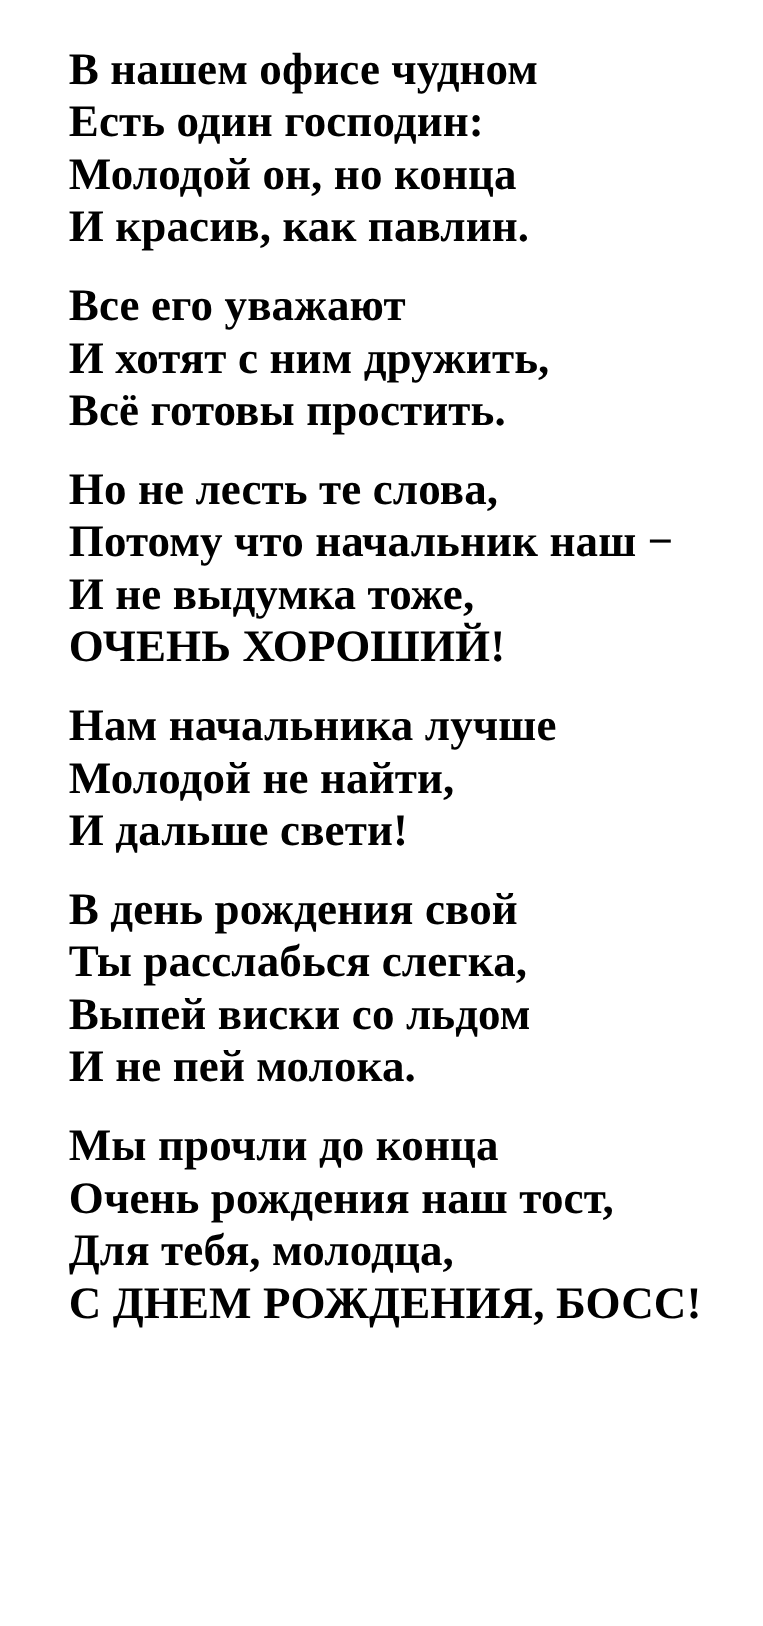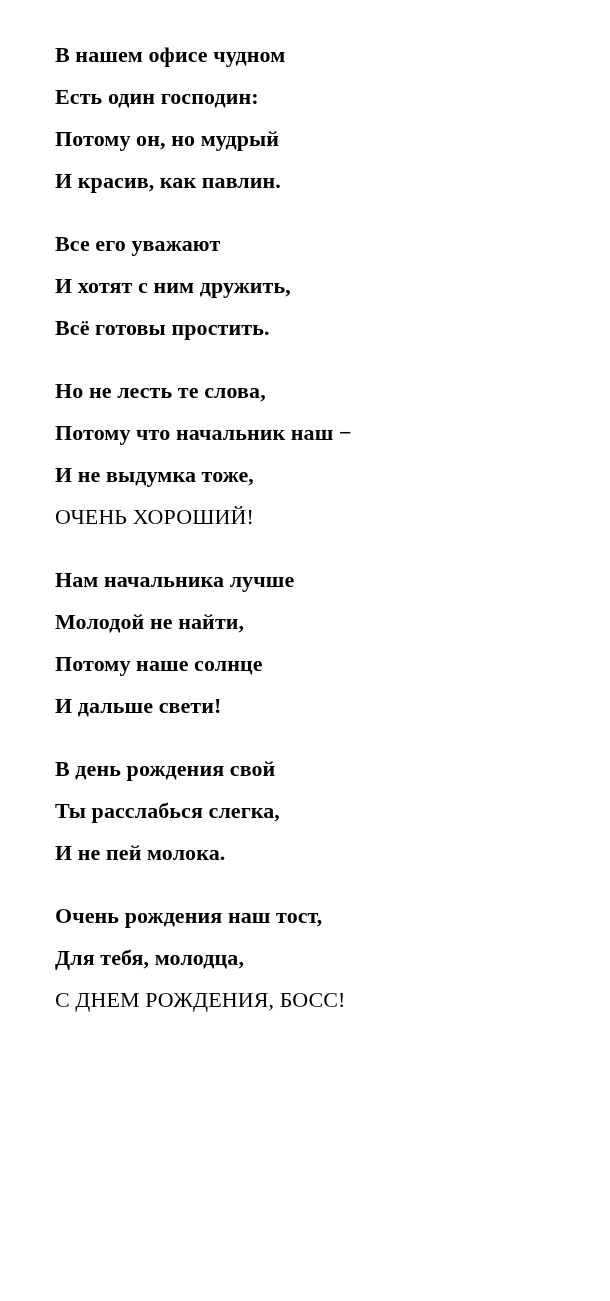--- a/index.html
+++ b/index.html
@@ -21,68 +21,69 @@
     padding: 34px 20px 10px 55px;
   }
   .stanza {
     margin: 0 0 21px 0;
   }
   .stanza:last-child {
     margin-bottom: 0;
   }
   .line {
     display: block;
-    font-size: 22px;
+    font-size: 36px;
     line-height: 42px;
     font-weight: 700;
     letter-spacing: 0.1px;
     white-space: pre;
   }
   .line.caps {
-    font-weight: 400;
+    font-weight: 700;
   }
 </style>
 </head>
 <body>
 
 <div class="poem">
 
   <p class="stanza">
     <span class="line">В нашем офисе чудном</span>
     <span class="line">Есть один господин:</span>
-    <span class="line">Потому он, но мудрый</span>
+    <span class="line">Молодой он, но конца</span>
     <span class="line">И красив, как павлин.</span>
   </p>
 
   <p class="stanza">
     <span class="line">Все его уважают</span>
     <span class="line">И хотят с ним дружить,</span>
     <span class="line">Всё готовы простить.</span>
   </p>
 
   <p class="stanza">
     <span class="line">Но не лесть те слова,</span>
     <span class="line">Потому что начальник наш −</span>
     <span class="line">И не выдумка тоже,</span>
     <span class="line caps">ОЧЕНЬ ХОРОШИЙ!</span>
   </p>
 
 
   <p class="stanza">
     <span class="line">Нам начальника лучше</span>
     <span class="line">Молодой не найти,</span>
-    <span class="line">Потому наше солнце</span>
     <span class="line">И дальше свети!</span>
   </p>
 
   <p class="stanza">
     <span class="line">В день рождения свой</span>
     <span class="line">Ты расслабься слегка,</span>
+    <span class="line">Выпей виски со льдом</span>
     <span class="line">И не пей молока.</span>
   </p>
 
   <p class="stanza">
+    <span class="line">Мы прочли до конца</span>
     <span class="line">Очень рождения наш тост,</span>
     <span class="line">Для тебя, молодца,</span>
     <span class="line caps">С ДНЕМ РОЖДЕНИЯ, БОСС!</span>
   </p>
 
 </div>
 
 </body></html>

